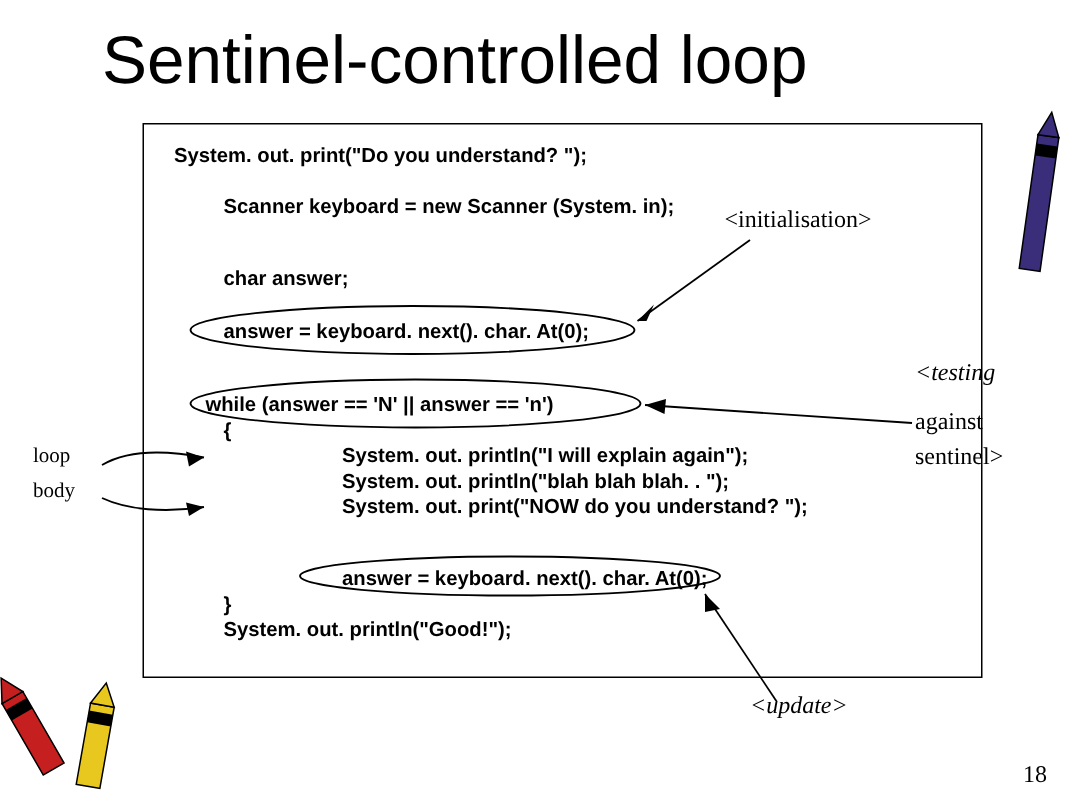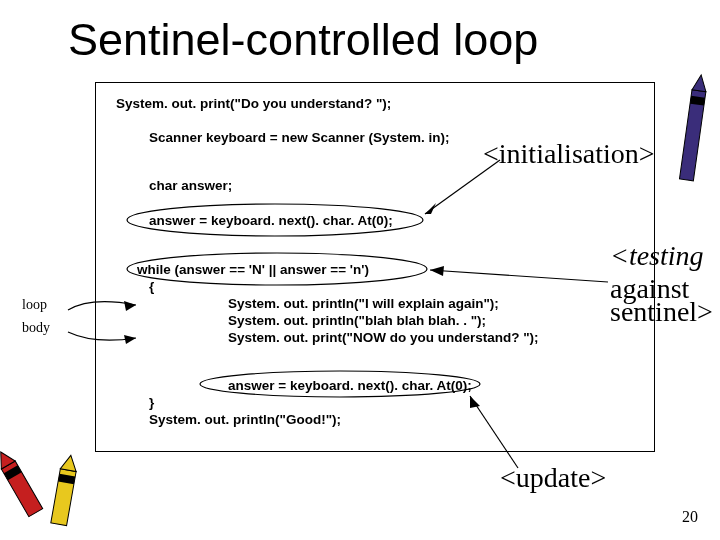--- a/index.html
+++ b/index.html
@@ -31,21 +31,21 @@
     position: absolute;
     font-family: Arial, sans-serif;
     font-weight: bold;
     font-size: 13.5px;
     white-space: pre;
     color: #000;
   }
   .tag {
     position: absolute;
     font-family: "Times New Roman", serif;
-    font-size: 28px;
+    font-size: 16px;
     color: #000;
   }
   .loop-label {
     position: absolute;
     font-family: "Times New Roman", serif;
     font-size: 14px;
     color: #000;
   }
   .pagenum {
     position: absolute;
@@ -81,26 +81,26 @@
 <div class="code" style="top:313px; left:228px;">System. out. println("blah blah blah. . ");</div>
 <div class="code" style="top:330px; left:228px;">System. out. print("NOW do you understand? ");</div>
 <div class="code" style="top:378px; left:228px;">answer = keyboard. next(). char. At(0);</div>
 <div class="code" style="top:395px; left:149px;">}</div>
 <div class="code" style="top:412px; left:149px;">System. out. println("Good!");</div>
 
 <div class="tag" style="top:138px; left:483px;">&lt;initialisation&gt;</div>
 <div class="tag" style="top:240px; left:610px;font-style:italic;">&lt;testing</div>
 <div class="tag" style="top:273px; left:610px;">against</div>
 <div class="tag" style="top:296px; left:610px;">sentinel&gt;</div>
-<div class="tag" style="top:462px; left:500px;">&lt;update&gt;</div>
+<div class="tag" style="top:462px; left:500px;font-style:italic;">&lt;update&gt;</div>
 
 <div class="loop-label" style="top:297px; left:22px;">loop</div>
 <div class="loop-label" style="top:320px; left:22px;">body</div>
 
-<div class="pagenum">20</div>
+<div class="pagenum">18</div>
 
 <svg class="overlay" width="720" height="540">
 
   <ellipse cx="275" cy="220" rx="148" ry="16" fill="none" stroke="#000" stroke-width="1.2"></ellipse>
 
   <ellipse cx="277" cy="269" rx="150" ry="16" fill="none" stroke="#000" stroke-width="1.2"></ellipse>
 
   <ellipse cx="340" cy="384" rx="140" ry="13" fill="none" stroke="#000" stroke-width="1.2"></ellipse>
 
   <line x1="500" y1="160" x2="425" y2="214" stroke="#000" stroke-width="1.2"></line>

